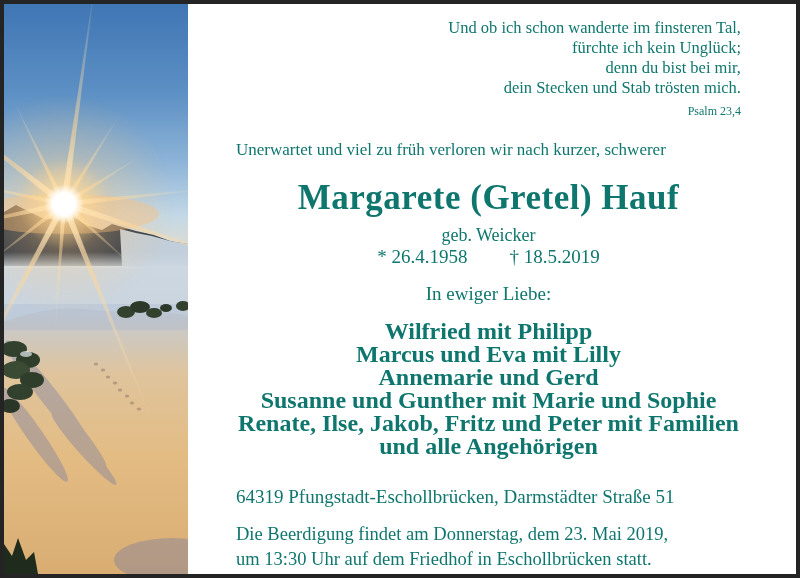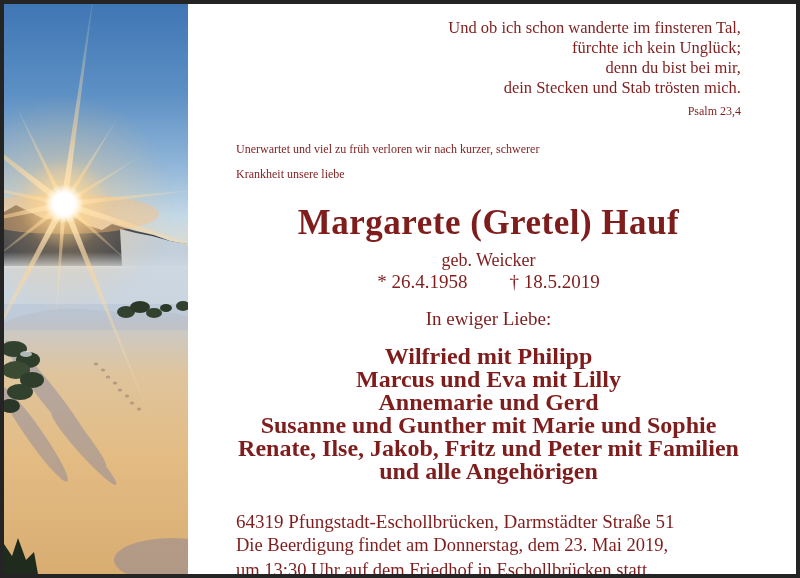--- a/index.html
+++ b/index.html
@@ -3,42 +3,42 @@
 <meta charset="utf-8">
 <style>
   html,body{margin:0;padding:0;background:#ffffff;}
   .notice{
     position:relative;
     width:800px;height:578px;
     box-sizing:border-box;
     border:4px solid #242424;
     background:#ffffff;
     font-family:"Liberation Serif","DejaVu Serif",serif;
-    color:#7f1d1d;
+    color:#0f766e;
     overflow:hidden;
   }
   .photo{
     position:absolute;left:0;top:0;width:184px;height:570px;
     overflow:hidden;
   }
   .photo svg{display:block;width:184px;height:570px;}
   .content{
     position:absolute;left:232px;right:55px;top:0;bottom:0;
   }
   .psalm{margin-top:14px;text-align:right;font-size:16.5px;line-height:20px;}
   .psalm-source{text-align:right;font-size:12px;margin-top:6px;}
-  .intro{margin-top:18px;text-align:left;font-size:12px;line-height:25px;}
+  .intro{margin-top:18px;text-align:left;font-size:17px;line-height:25px;}
   .name{margin-top:17px;text-align:center;font-size:35px;line-height:38px;font-weight:bold;letter-spacing:0.5px;}
   .maiden{margin-top:8px;text-align:center;font-size:18px;}
   .dates{text-align:center;font-size:19px;}
   .dates .gap{display:inline-block;width:42px;}
   .love{margin-top:15px;text-align:center;font-size:19px;}
   .mourners{margin-top:15px;text-align:center;font-size:24px;line-height:23px;font-weight:bold;}
   .address{margin-top:28px;text-align:left;font-size:19px;}
-  .funeral{margin-top:0;text-align:left;font-size:18.5px;line-height:25px;}
+  .funeral{margin-top:14px;text-align:left;font-size:18.5px;line-height:25px;}
 </style>
 </head>
 <body>
 
 <div class="notice">
 
   <div class="photo">
     <svg viewBox="0 0 184 570" xmlns="http://www.w3.org/2000/svg">
       <defs>
         <linearGradient id="skyG" x1="0" y1="0" x2="0" y2="1">
@@ -158,21 +158,20 @@
     <div class="psalm">
       <div>Und ob ich schon wanderte im finsteren Tal,</div>
       <div>fürchte ich kein Unglück;</div>
       <div>denn du bist bei mir,</div>
       <div>dein Stecken und Stab trösten mich.</div>
     </div>
     <div class="psalm-source">Psalm 23,4</div>
 
     <div class="intro">
       <div>Unerwartet und viel zu früh verloren wir nach kurzer, schwerer</div>
-      <div>Krankheit unsere liebe</div>
     </div>
 
     <div class="name">Margarete (Gretel) Hauf</div>
     <div class="maiden">geb. Weicker</div>
 
     <div class="dates">
       <span>* 26.4.1958</span><span class="gap"></span><span>† 18.5.2019</span>
     </div>
 
     <div class="love">In ewiger Liebe:</div>

